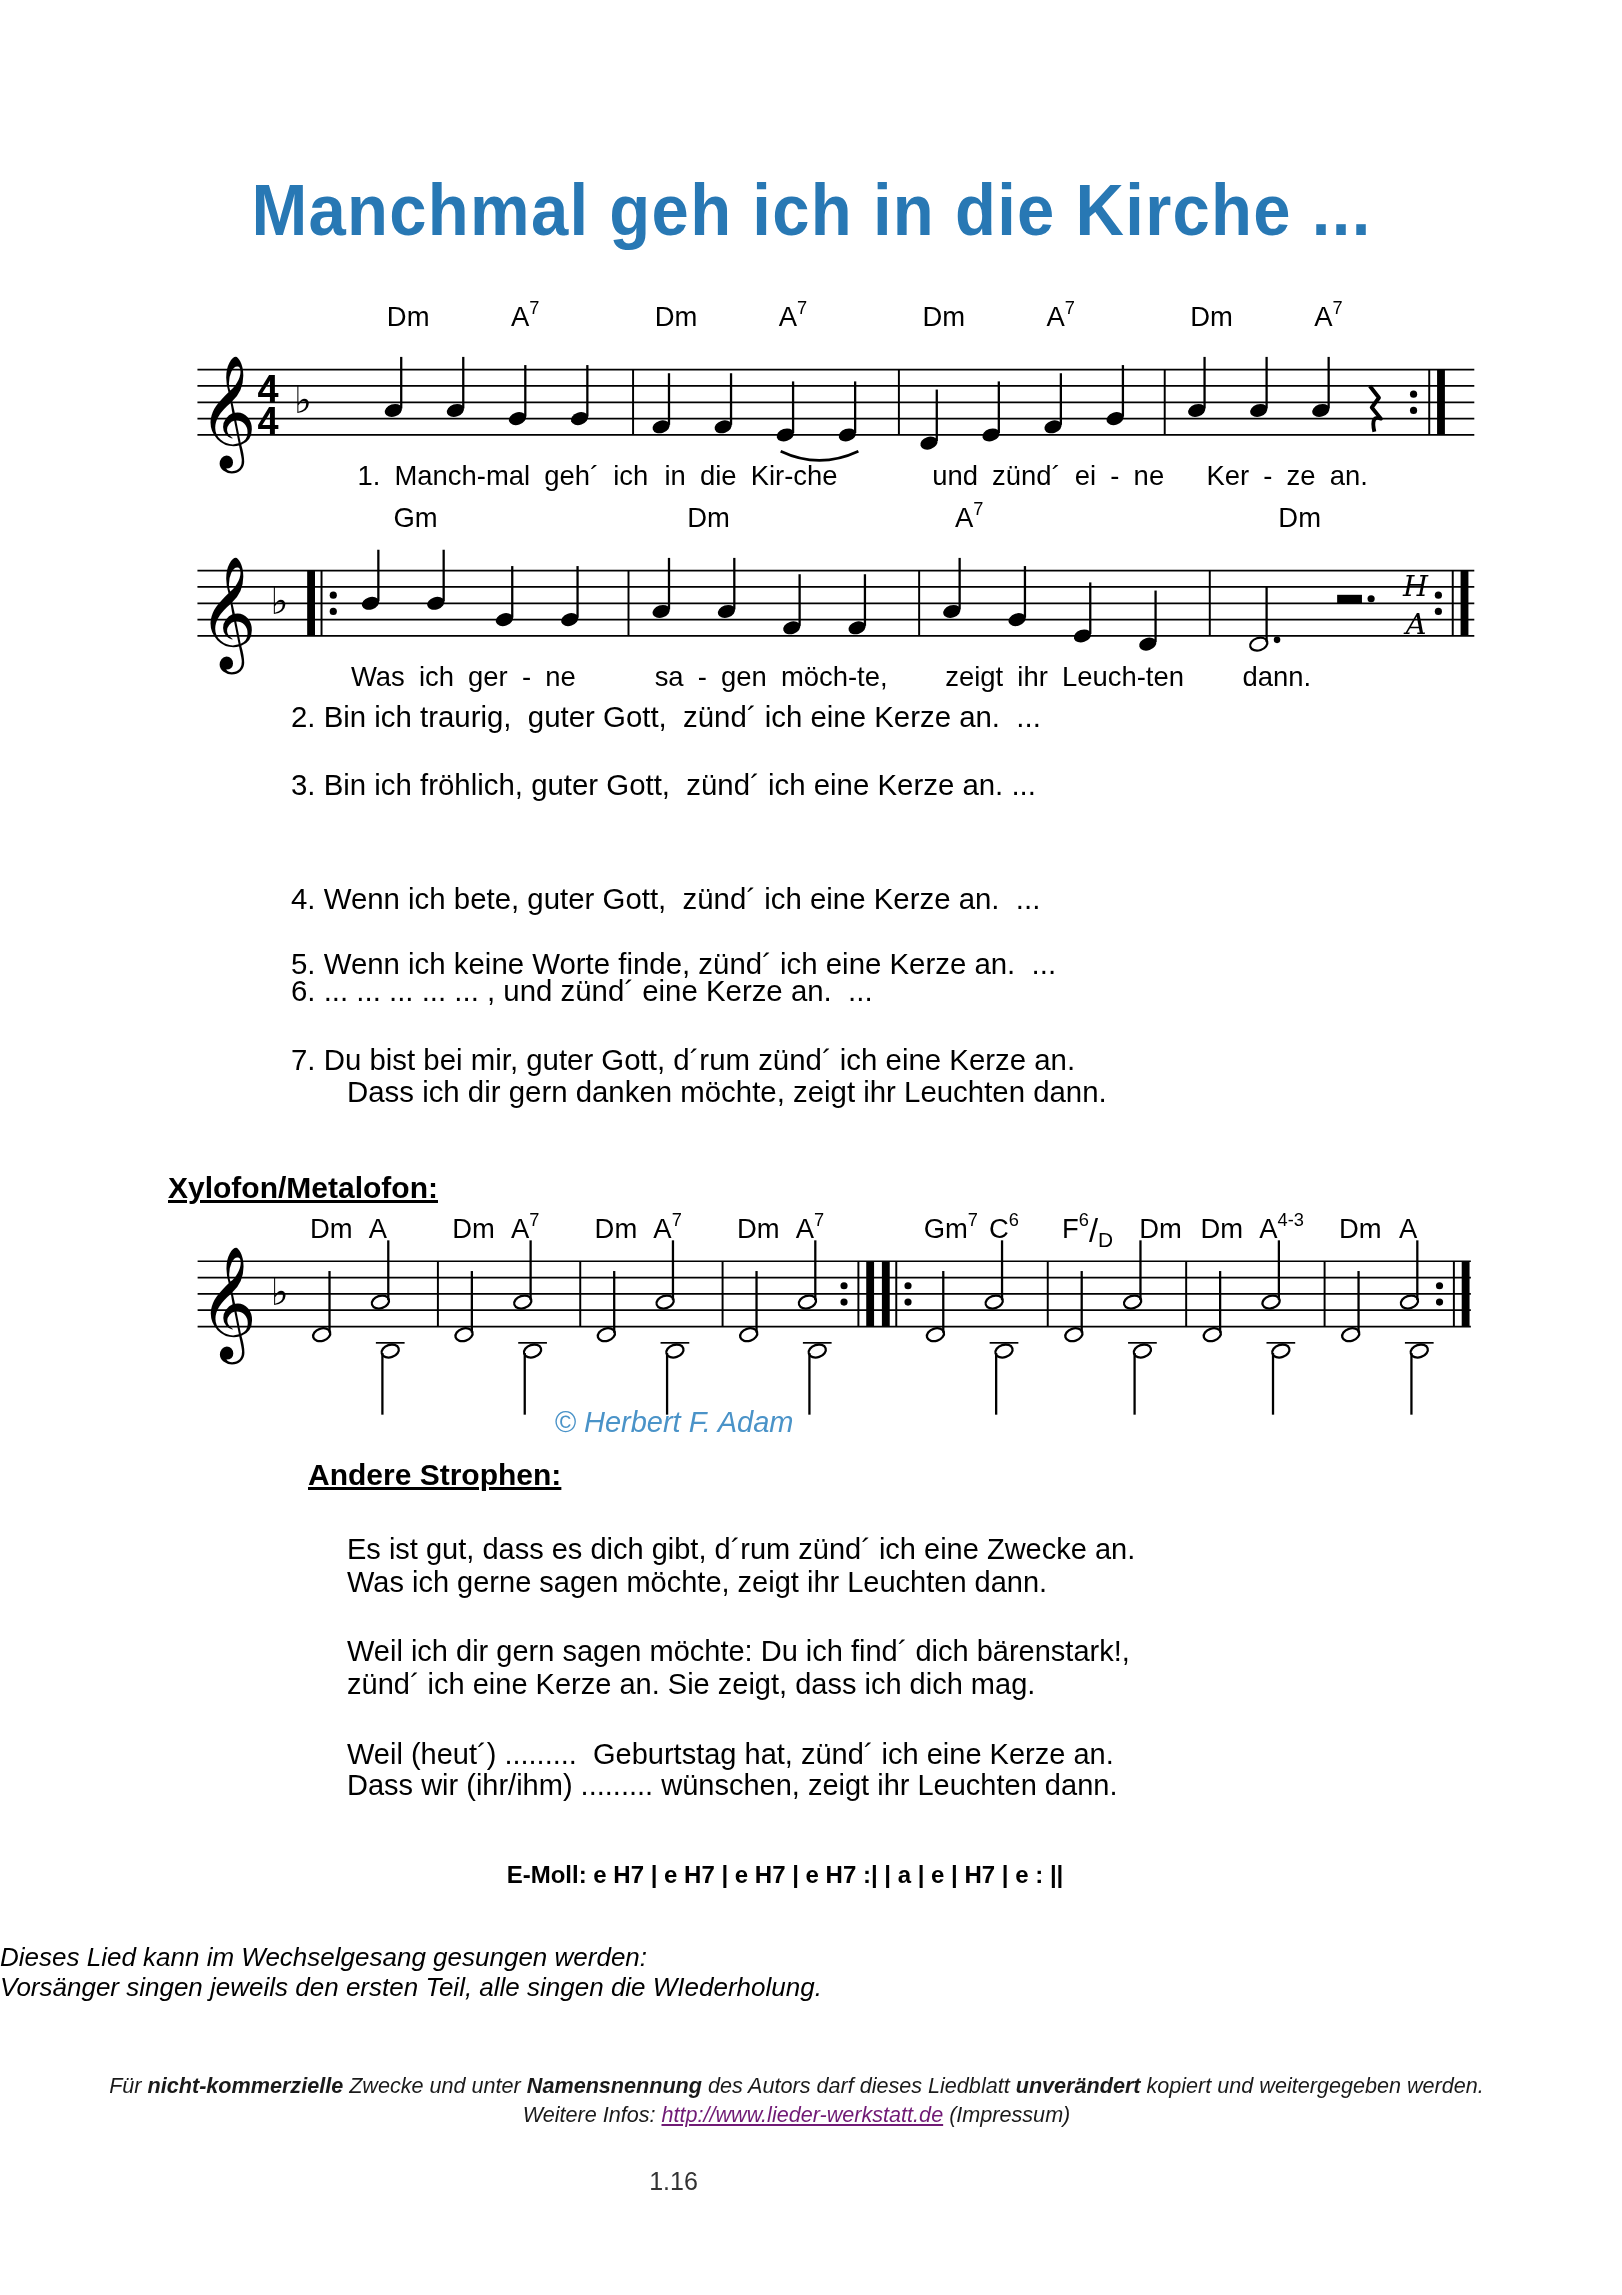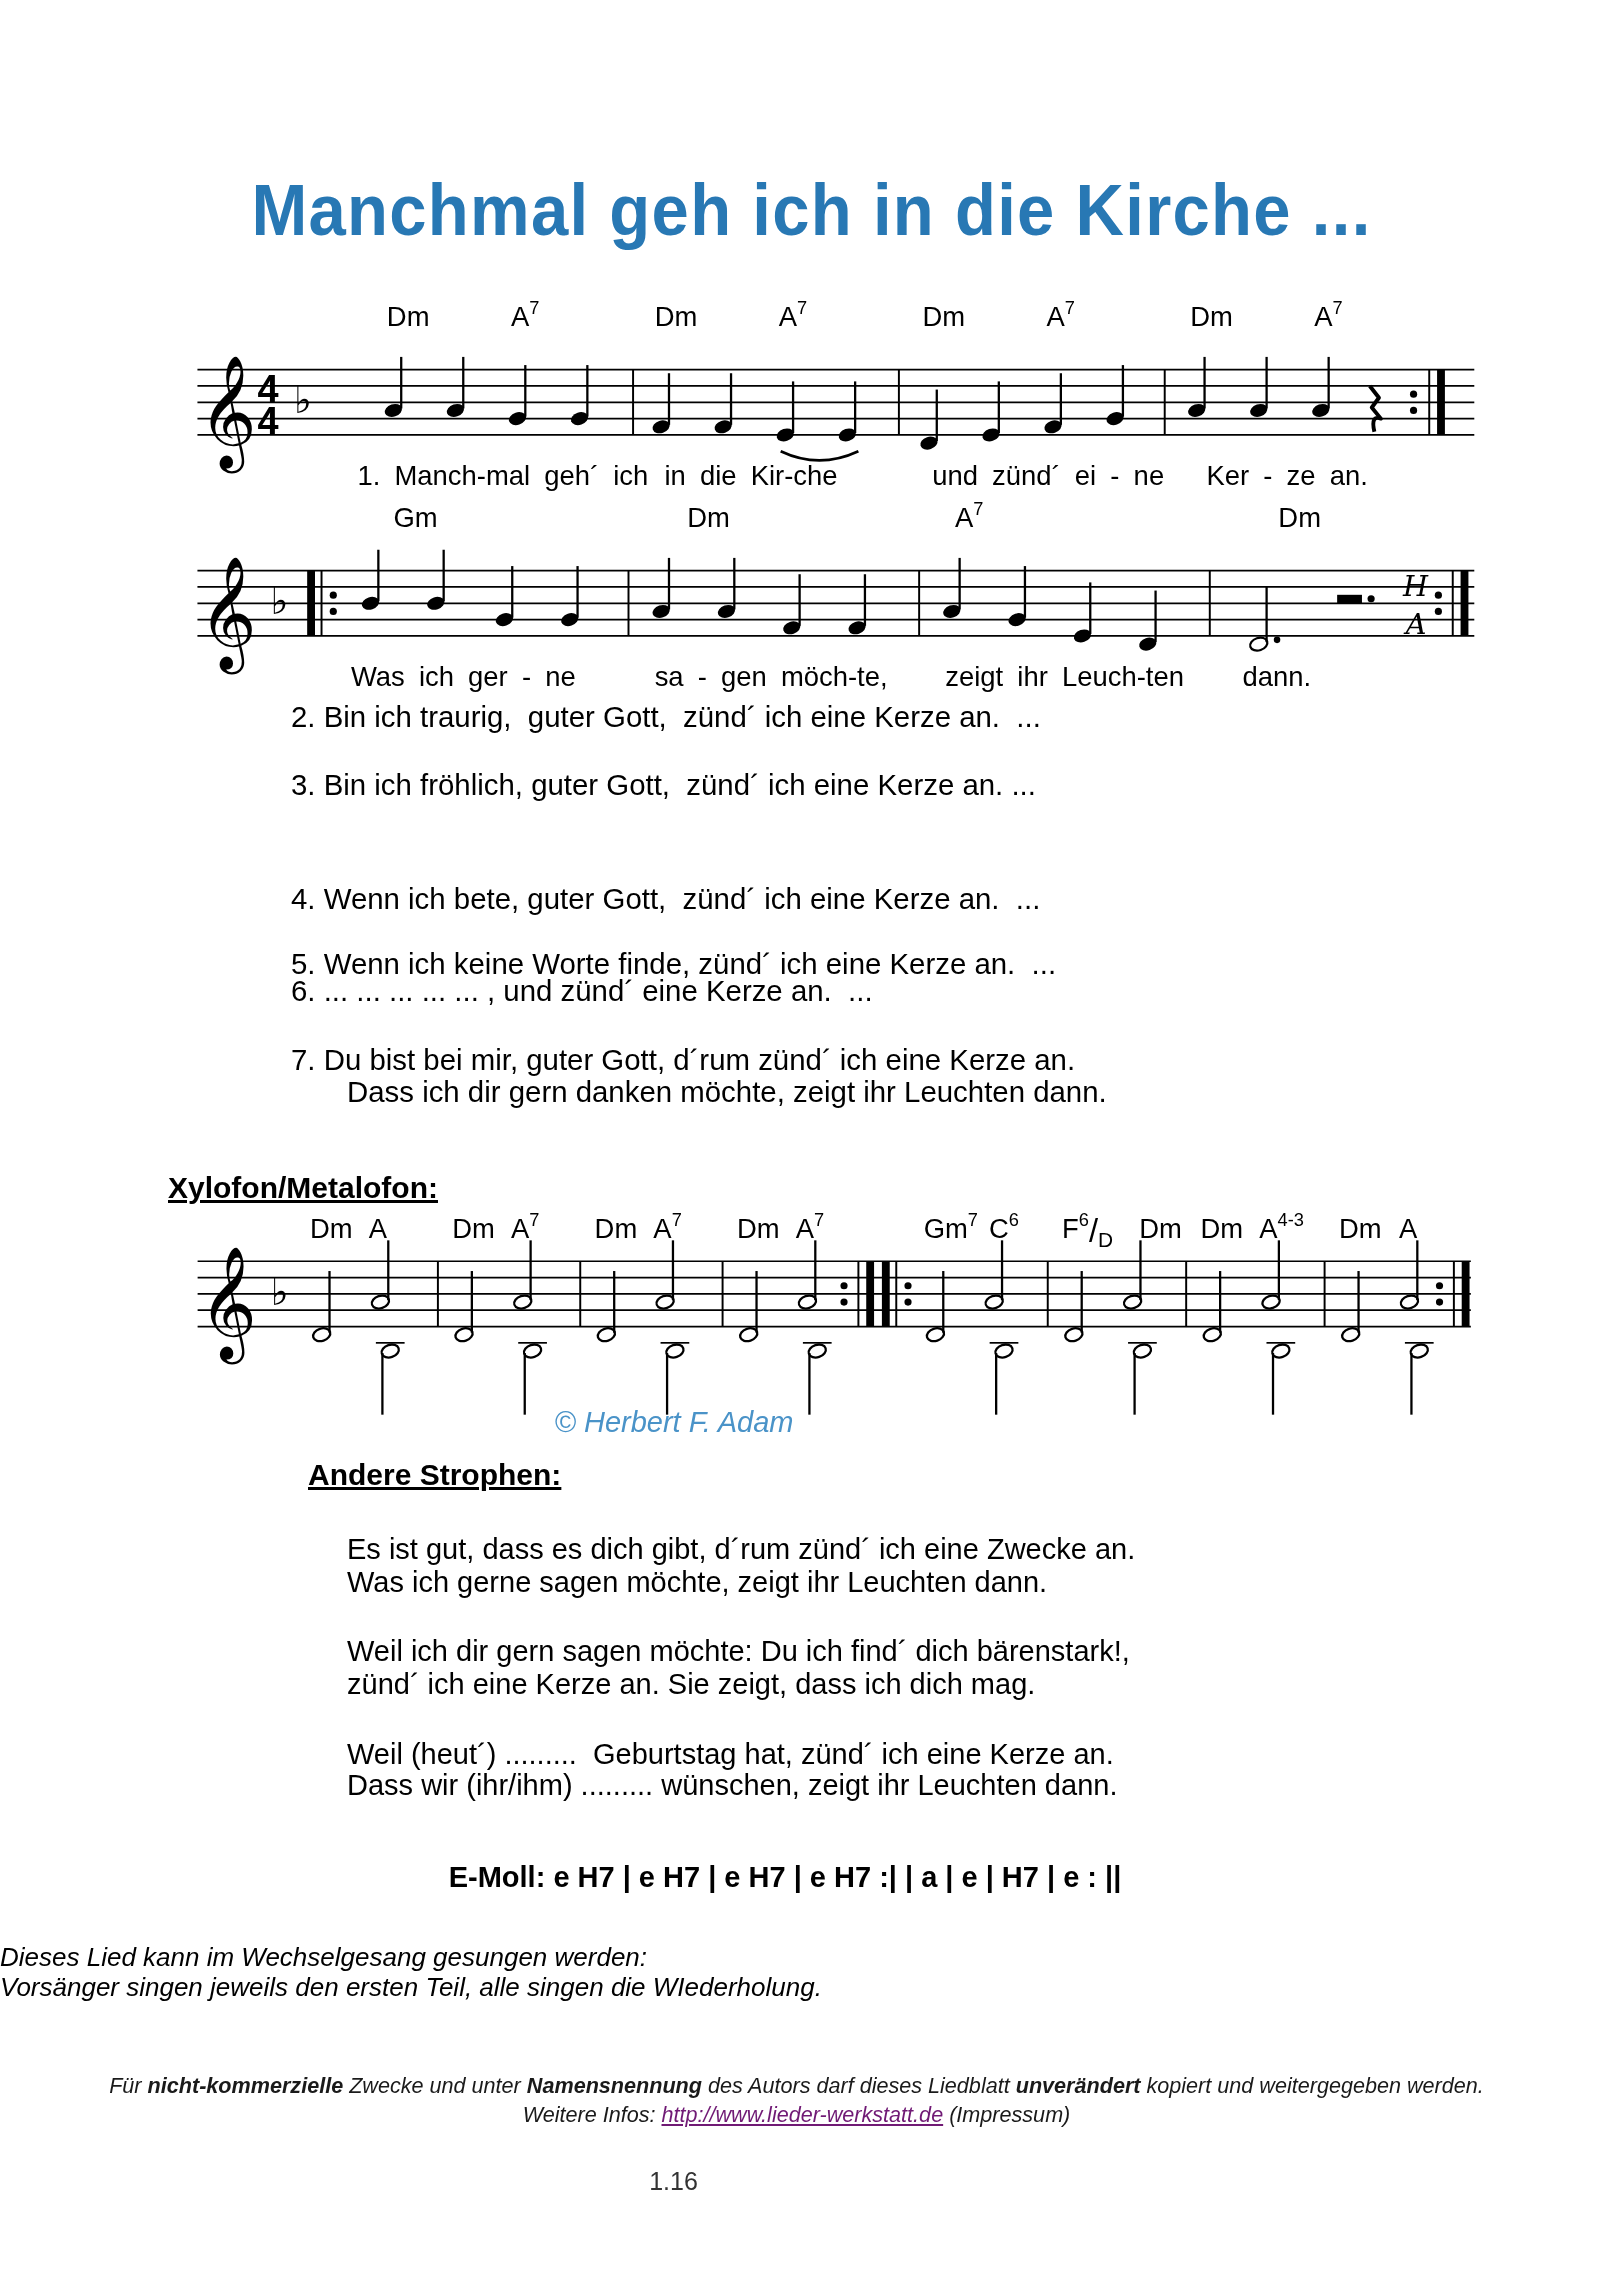--- a/index.html
+++ b/index.html
@@ -19,21 +19,21 @@
   .sub{font-size:32px;}
   .slash{font-size:50px;}
   .lyrics{font-size:42px;fill:#000;word-spacing:10px;}
   .timesig{font-size:58px;font-weight:bold;}
   .clef{font-size:150px;}
   .flat{font-size:58px;}
   .endmark{font-family:"DejaVu Serif", serif;font-style:italic;font-size:44px;}
   .verse{left:291px;font-size:29.4px;white-space:pre;}
   .heading{font-size:30px;font-weight:bold;text-decoration:underline;}
   .strophe{left:347px;font-size:29px;white-space:pre;}
-  #emoll{left:0;top:1861px;width:1570px;text-align:center;font-size:29px;font-weight:bold;}
+  #emoll{left:0;top:1861px;width:1570px;text-align:center;font-size:24px;font-weight:bold;}
   .perfnote{left:0;width:1483px;font-size:26px;font-style:italic;}
   #copyright{left:0;top:1406px;width:1348px;text-align:center;
     font-size:29px;font-style:italic;color:#4A93C8;}
   .footerline{left:0;width:1593px;text-align:center;font-size:21.6px;font-style:italic;color:#1a1a1a;}
   .footerline b{font-weight:bold;}
   #site-link{color:#701a75;text-decoration:underline;cursor:pointer;}
   #pagenum{left:0;top:2167px;width:1347px;text-align:center;font-size:25px;color:#333;}
 </style>
 </head>
 <body>

